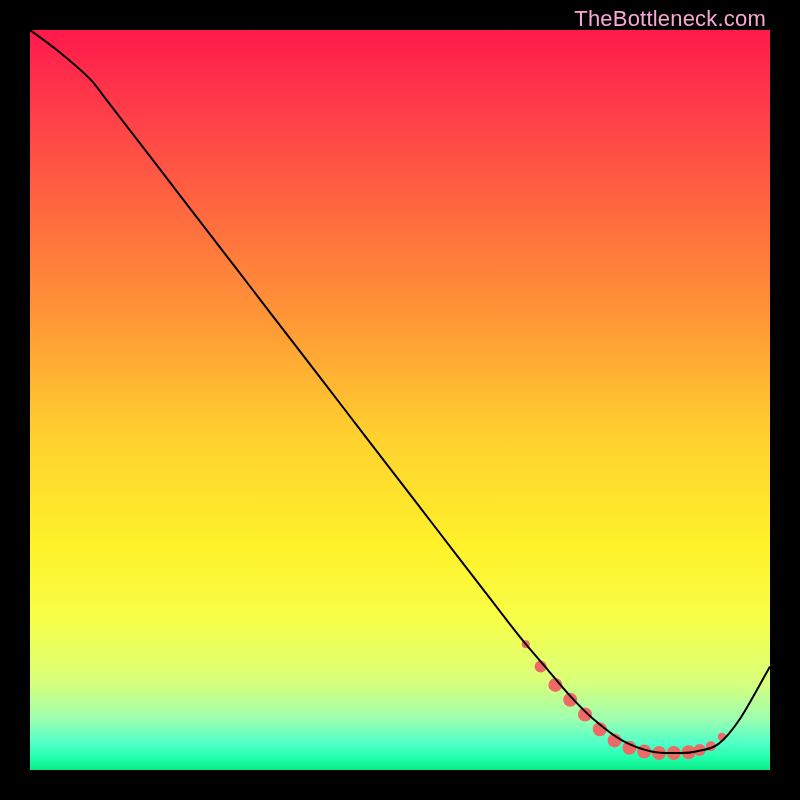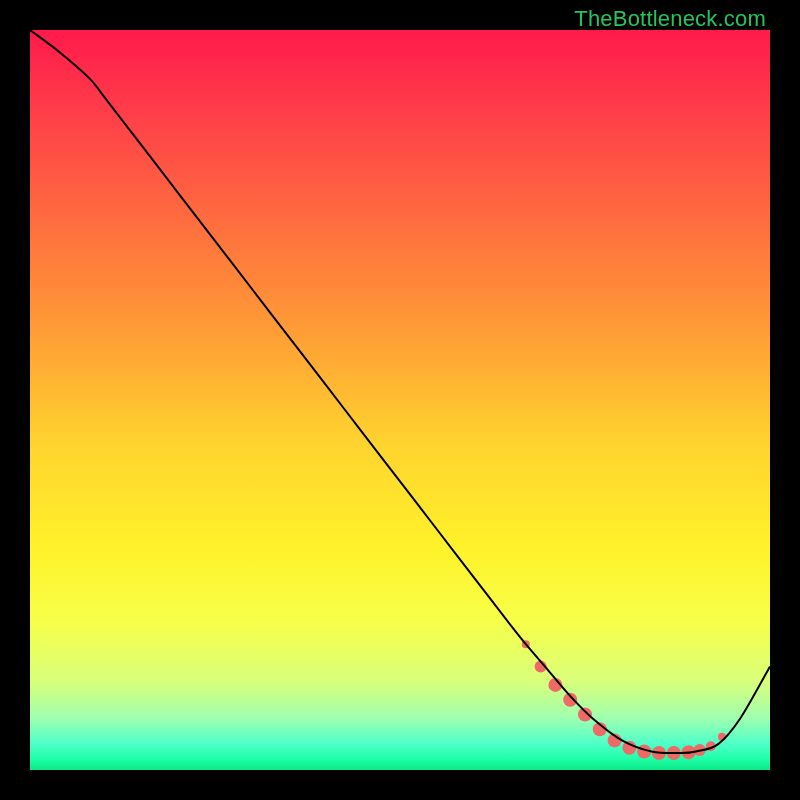--- a/index.html
+++ b/index.html
@@ -16,21 +16,21 @@
     left: 30px;
     top: 30px;
     width: 740px;
     height: 740px;
     background: #000;
   }
   .watermark {
     position: absolute;
     top: 6px;
     right: 34px;
-    color: #22c55e;
+    color: #f9a8d4;
     font-size: 22px;
     letter-spacing: 0.2px;
     font-weight: 500;
   }
   svg {
     display: block;
   }
 </style>
 </head>
 <body>

